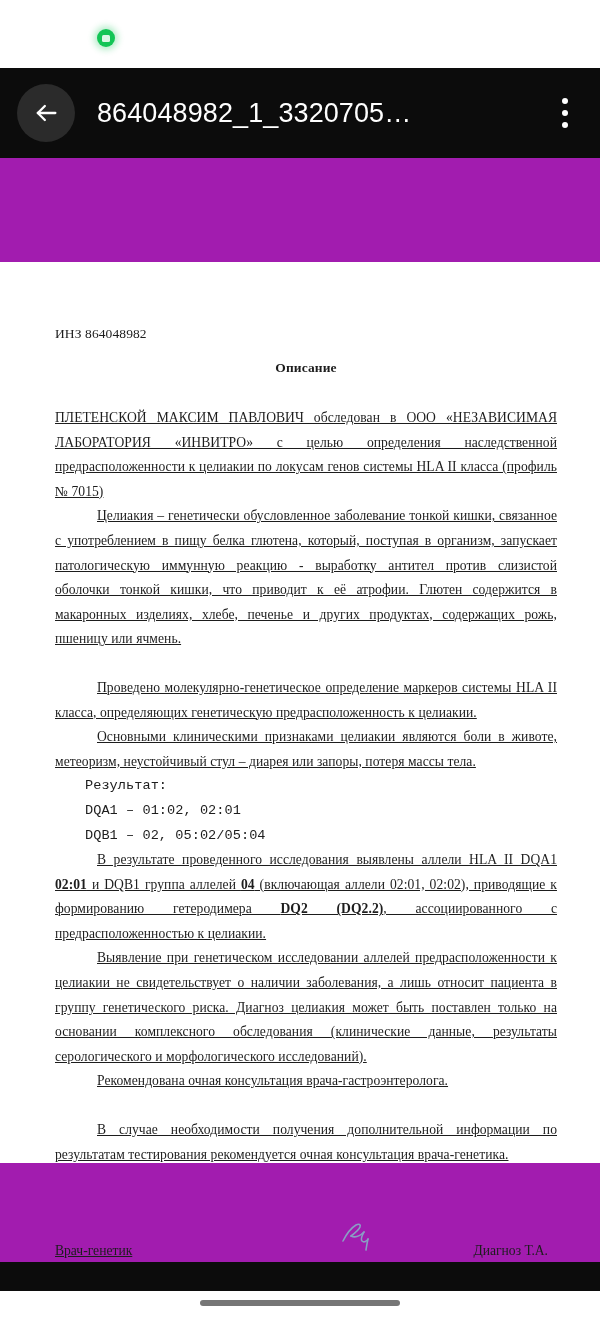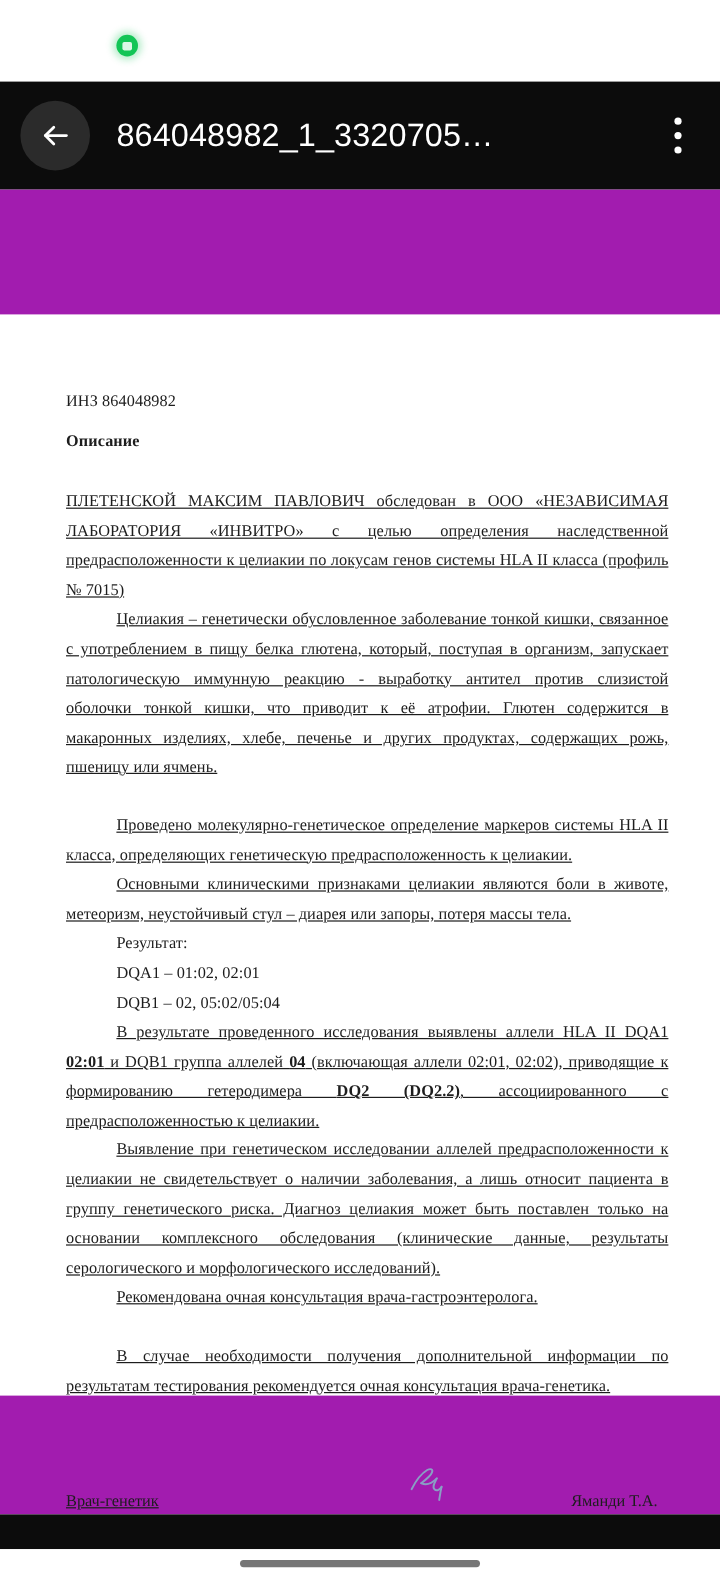--- a/index.html
+++ b/index.html
@@ -77,21 +77,21 @@
     font-family:"Liberation Serif", serif;
     color:#1d1d1d;
   }
   .doc-inner {
     position:absolute; left:55px; top:0; width:502px;
   }
 
   .inz { font-size:13.5px; margin-top:64px; letter-spacing:.1px; }
 
   .doc-heading {
-    text-align:left;
+    text-align:center;
     font-size:13.5px;
     font-weight:bold;
     margin-top:18px;
     letter-spacing:.1px;
   }
 
   p.body {
     font-size:13.6px;
     line-height:24.6px;
     text-align:justify;
@@ -99,22 +99,23 @@
     letter-spacing:.05px;
     text-decoration:underline;
   }
   p.first { margin-top:30px; }
   p.indent { text-indent:42px; }
   p.gap-top { margin-top:24px; }
 
   .result-line {
     font-size:13.6px;
     line-height:24.6px;
-    margin-left:42px;
+    margin-left:30px;
     letter-spacing:.05px;
+    font-family:Liberation Mono, monospace;
   }
 
   
   .signature-block {
     position:relative;
     margin-top:52px;
     height:40px;
   }
   .sig-role {
     position:absolute; left:0; bottom:0;
@@ -203,21 +204,21 @@
         <div class="signature-block">
           <div class="sig-role">Врач-генетик</div>
           <div class="sig-mark">
             <svg viewBox="0 0 42 34" fill="none" stroke="#8a9ec4" stroke-width="1.6" stroke-linecap="round" stroke-linejoin="round">
               <path d="M5 22 C9 14, 13 9, 18 6 C21 4.5, 23 5.5, 22 8 C21 11, 17 14, 13 17"></path>
               <path d="M13 17 C17 19, 22 17, 26 13"></path>
               <path d="M26 13 C24 17, 22 20, 24 22 C26 24, 29 22, 30 20"></path>
               <path d="M30 20 C29 24, 28.5 28, 28 31"></path>
             </svg>
           </div>
-          <div class="sig-name">Яманди Т.А.</div>
+          <div class="sig-name">Диагноз Т.А.</div>
         </div>
 
       </div>
     </div>
   </div>
 
   <div class="system-bar"></div>
   <div class="gesture-area">
     <div class="gesture-pill"></div>
   </div>

